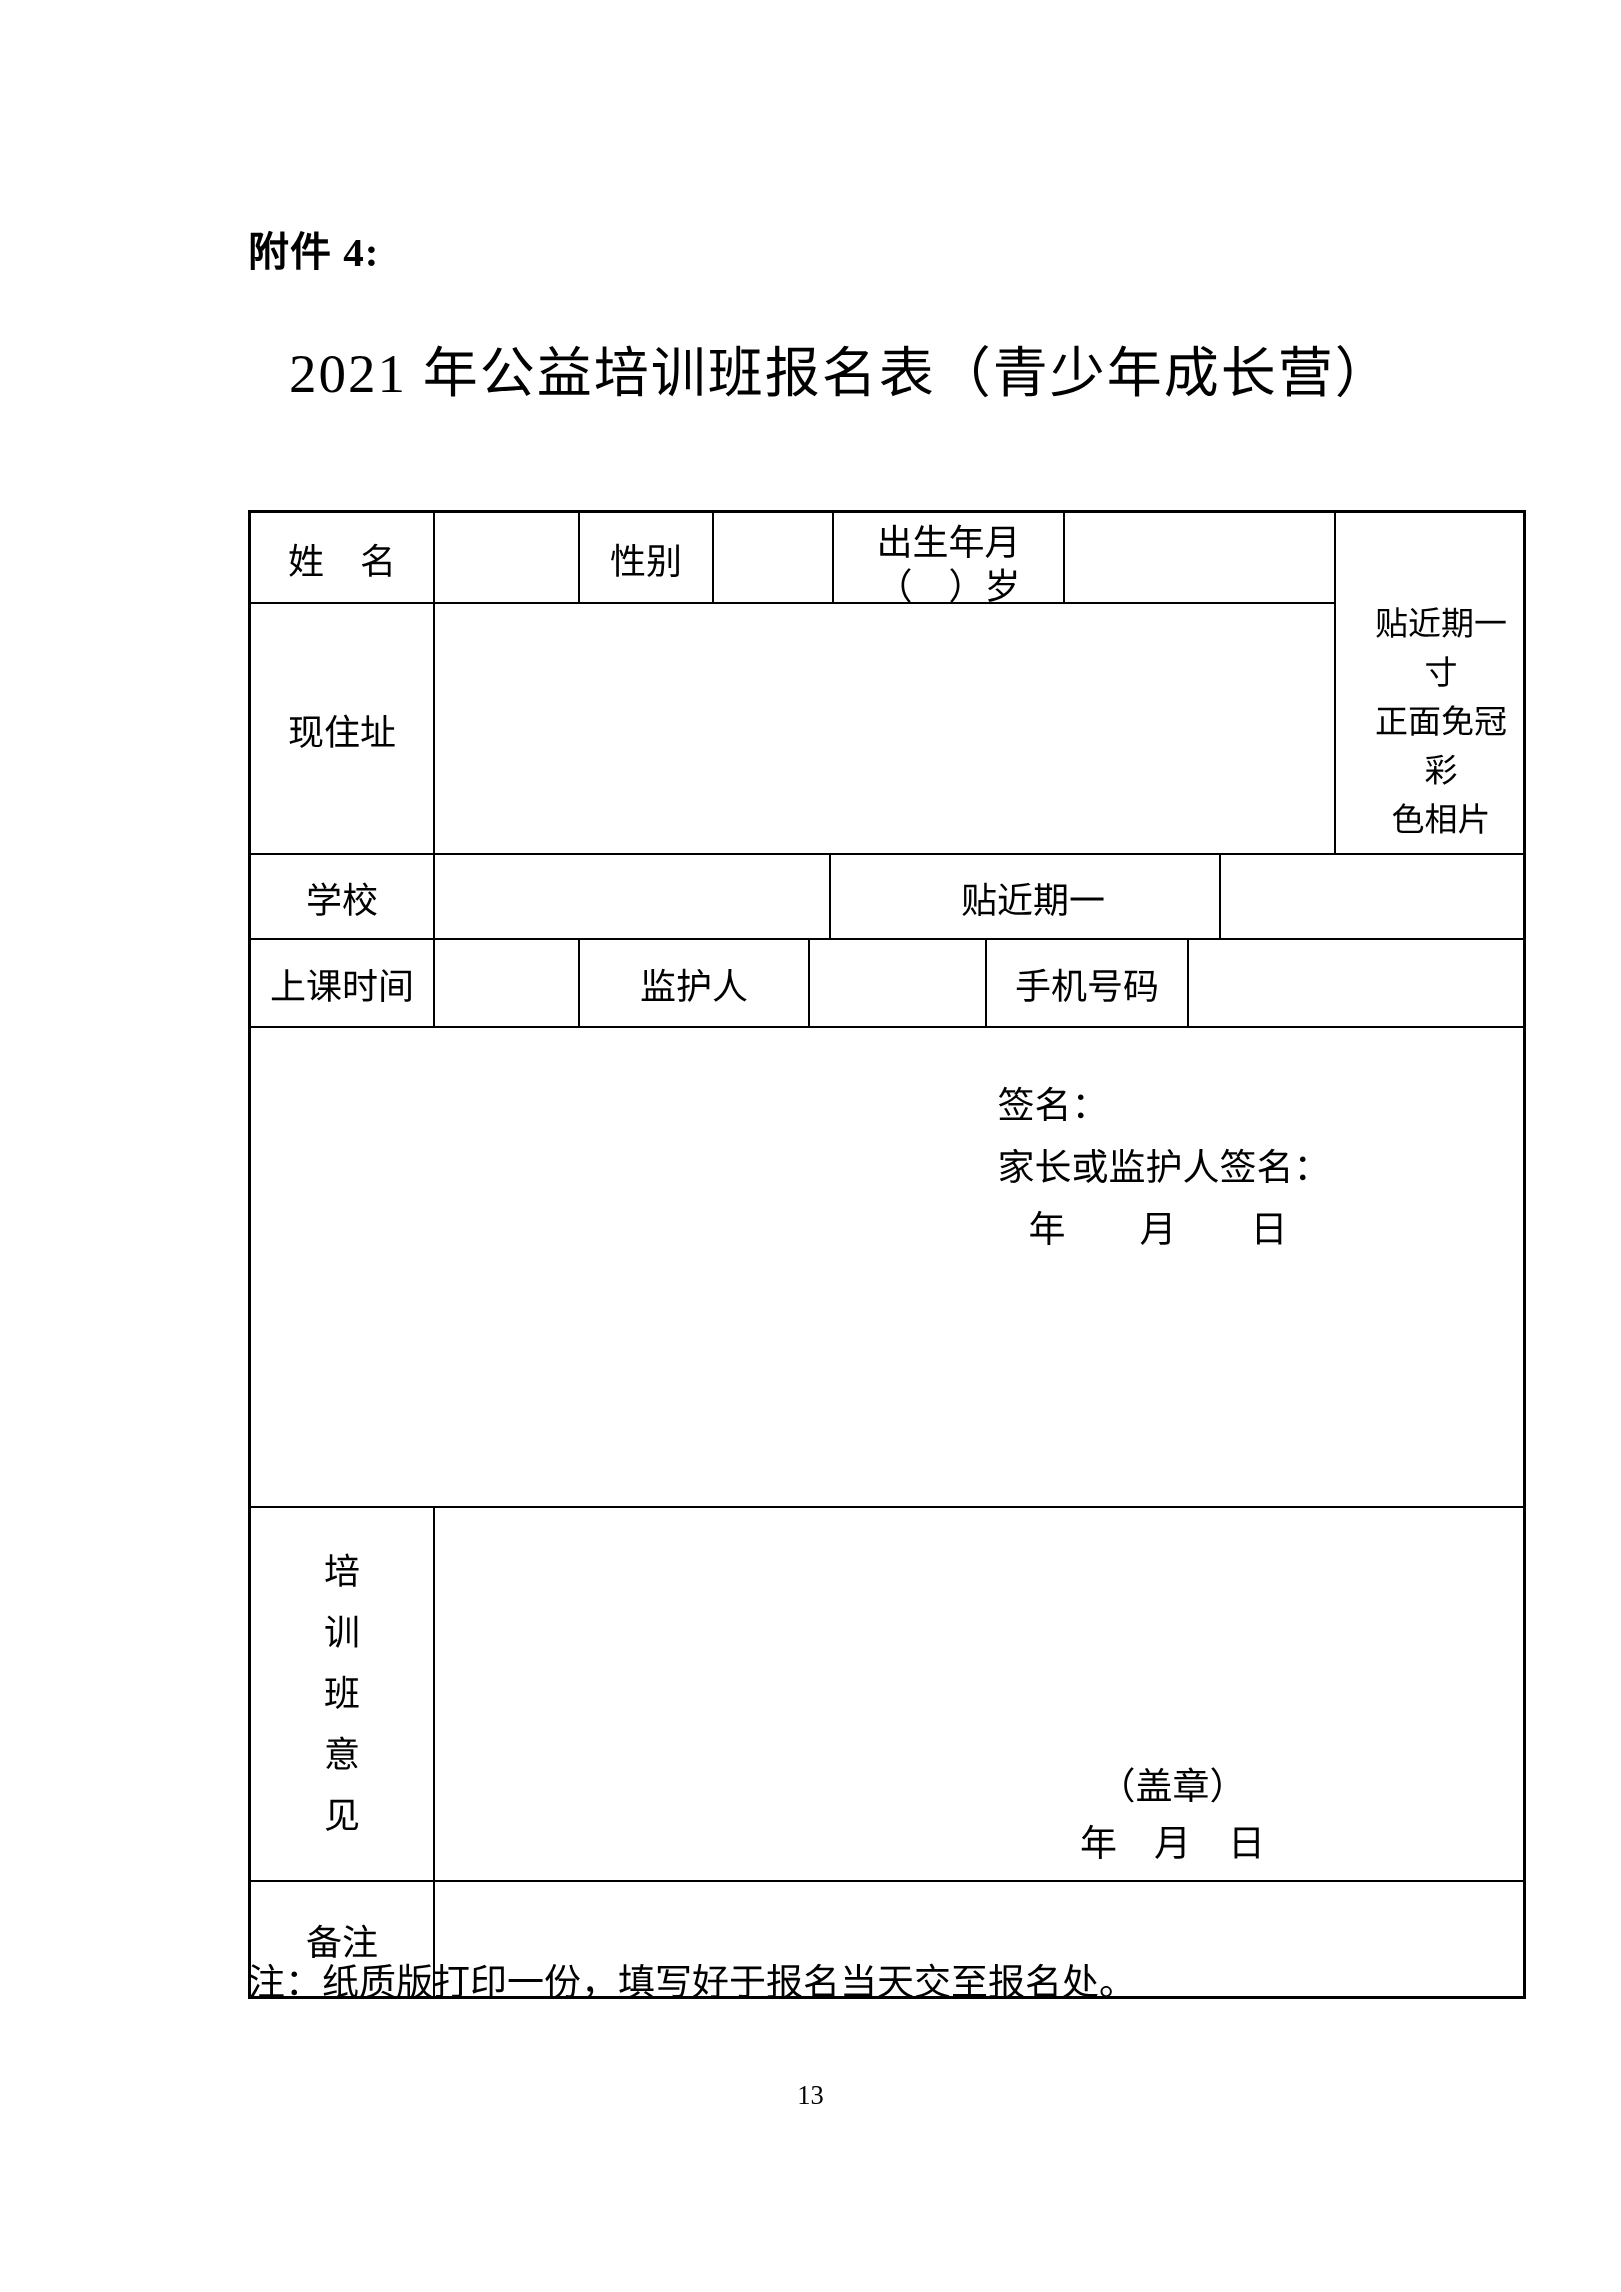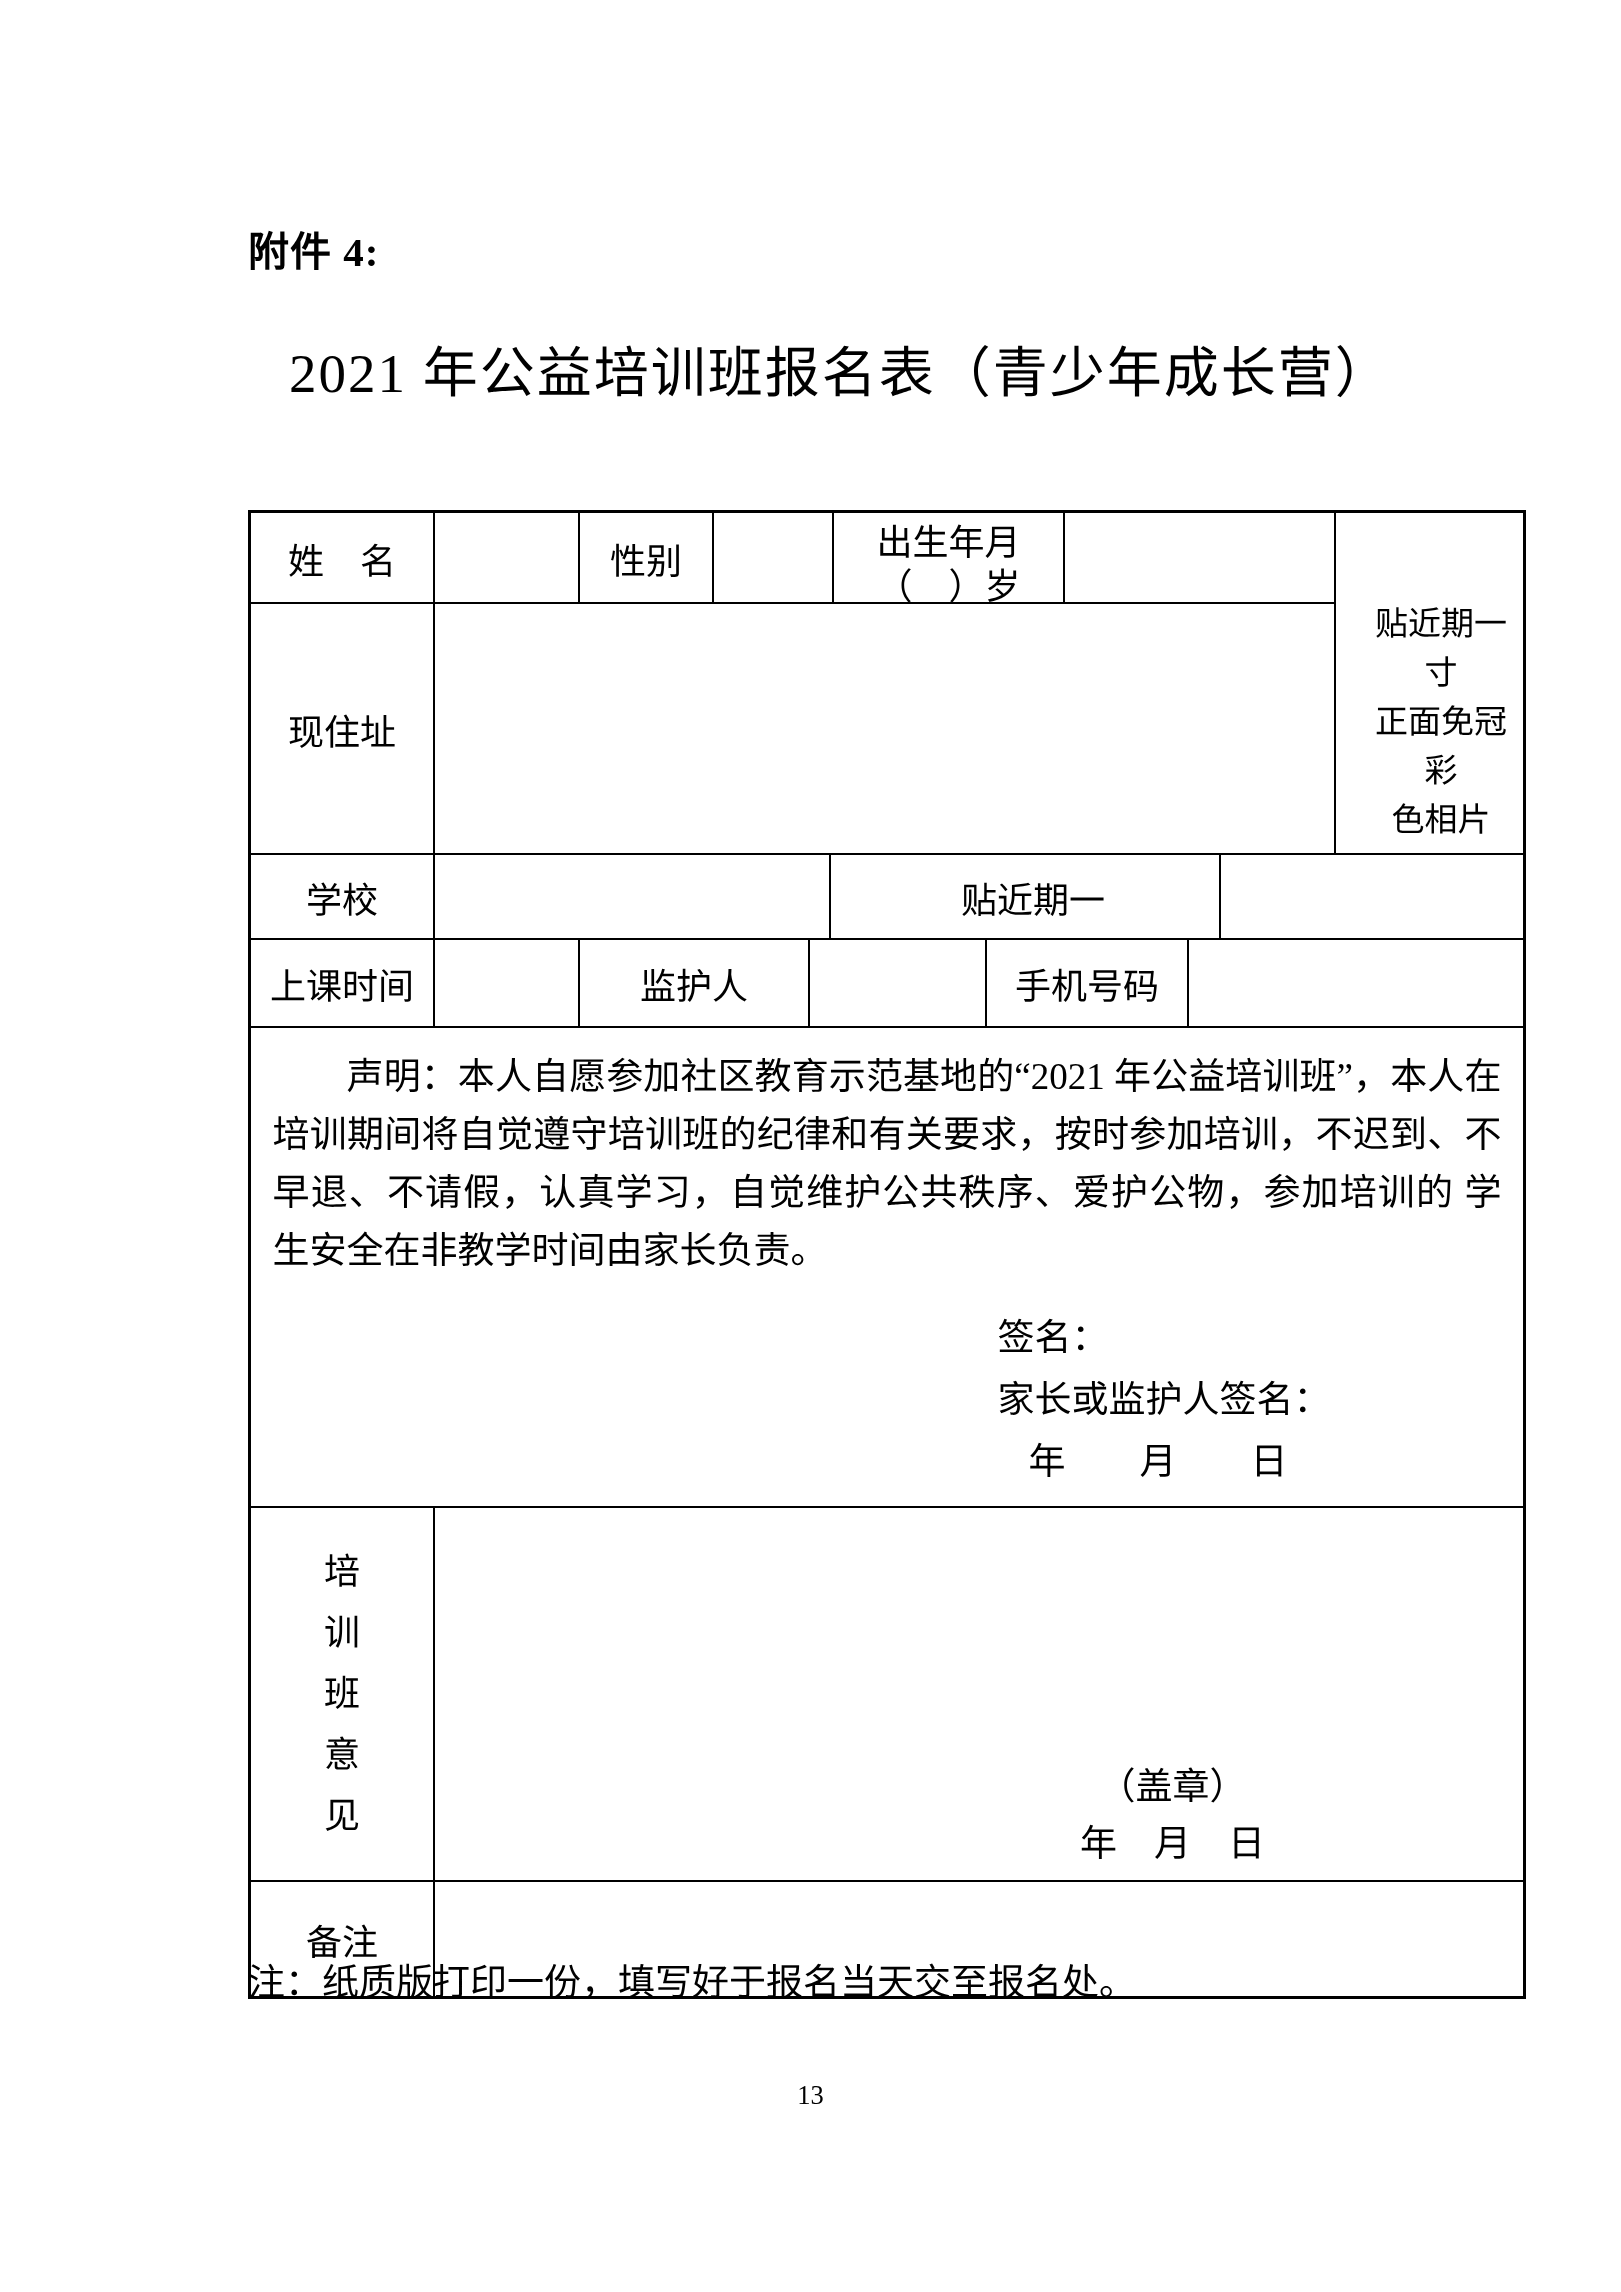--- a/index.html
+++ b/index.html
@@ -131,21 +131,20 @@
       <span>监护人</span>
     </div>
     <div class="cell vline w4v2"></div>
     <div class="cell vline w4p">
       <span>手机号码</span>
     </div>
     <div class="cell grow"></div>
   </div>
 
   <div class="row5">
-    <div class="decl-text">声明：本人自愿参加社区教育示范基地的“2021 年公益培训班”，本人在培训期间将自觉遵守培训班的纪律和有关要求，按时参加培训，不迟到、不早退、不请假，认真学习，自觉维护公共秩序、爱护公物，参加培训的 学生安全在非教学时间由家长负责。</div>
     <div class="sig-block">
       <div>签名：</div>
       <div>家长或监护人签名：</div>
       <div class="sig-date">年　　月　　日</div>
     </div>
   </div>
 
   <div class="row6">
     <div class="opinion-label-cell">
       <div class="opinion-label">培训班意见</div>

